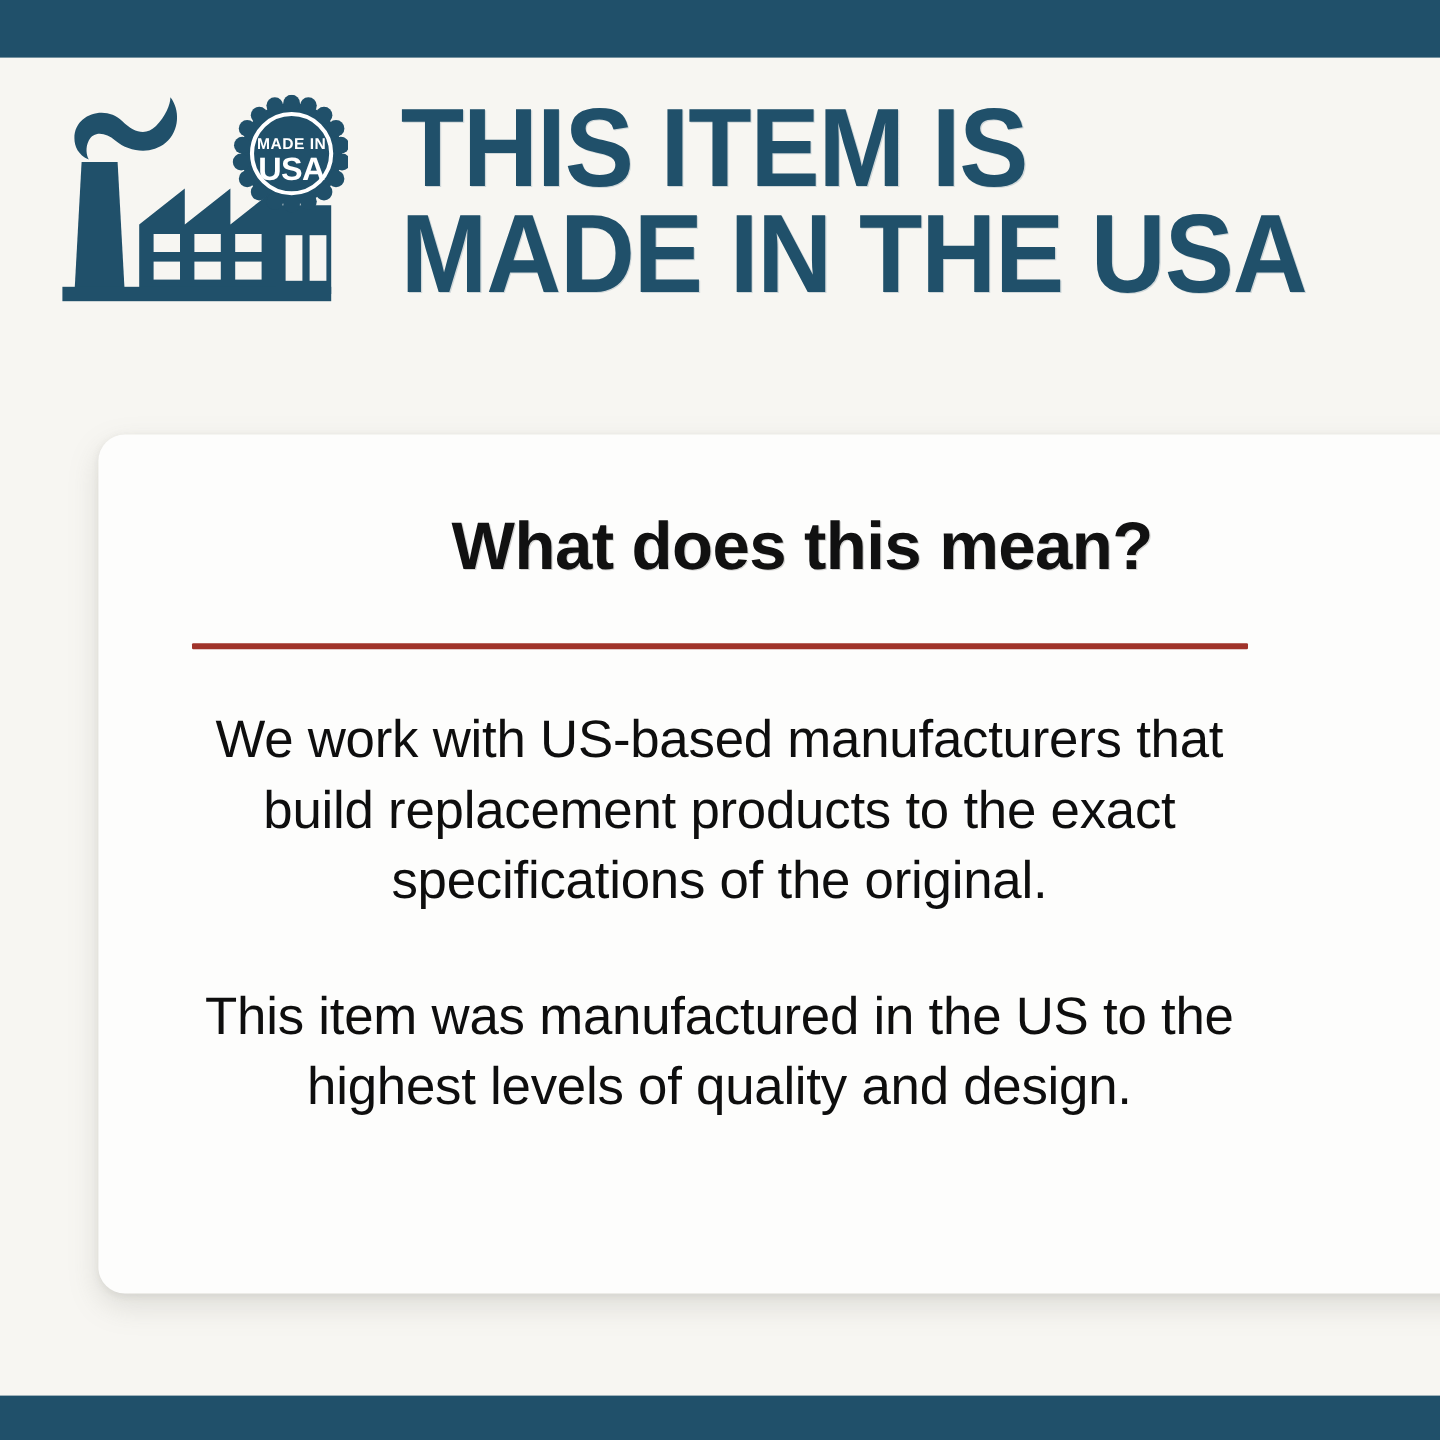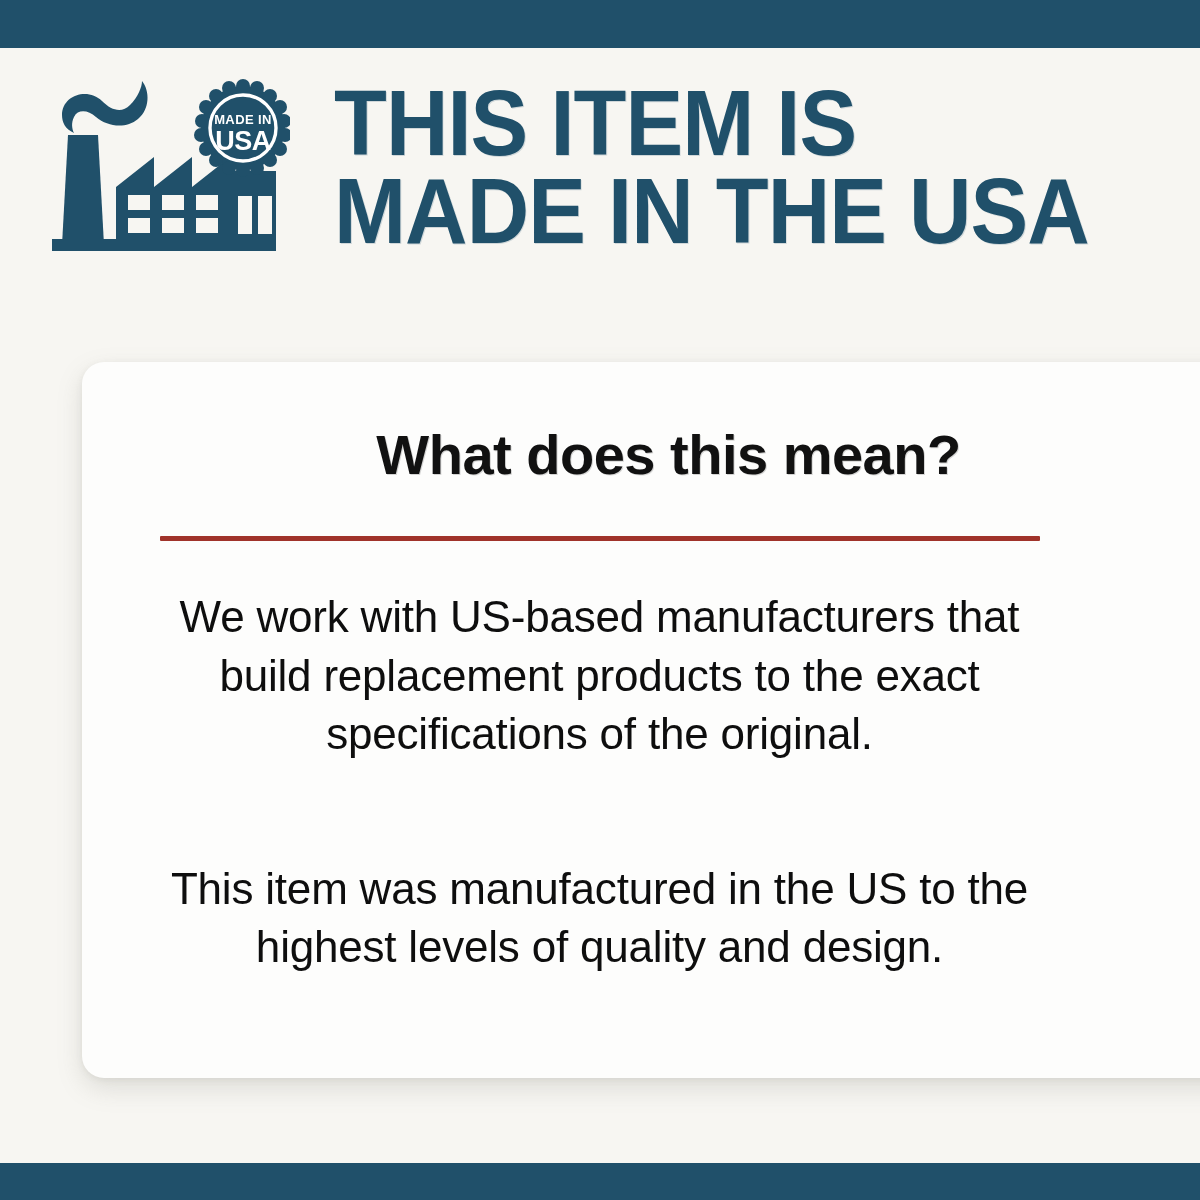--- a/index.html
+++ b/index.html
@@ -104,21 +104,21 @@
     top: 226px;
     width: 939px;
     text-align: center;
     color: #0e0e0e;
     font-family: Liberation Sans, sans-serif;
     font-size: 44px;
     line-height: 1.33;
     letter-spacing: -0.2px;
   }
   .body-copy p { margin: 0; }
-  .body-copy p + p { margin-top: 96px; }
+  .body-copy p + p { margin-top: 55px; }
 </style>
 </head>
 <body>
 
 <div class="bar bar-top"></div>
 
 <div class="header">
   <div class="header-inner">
 
     <div class="brand-mark">

